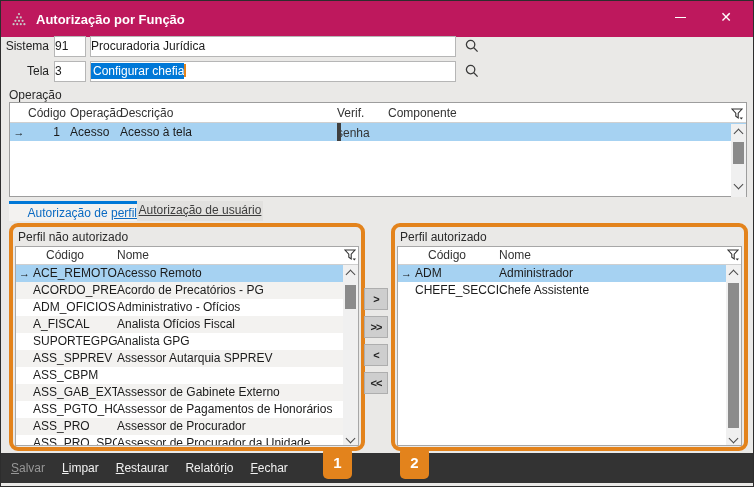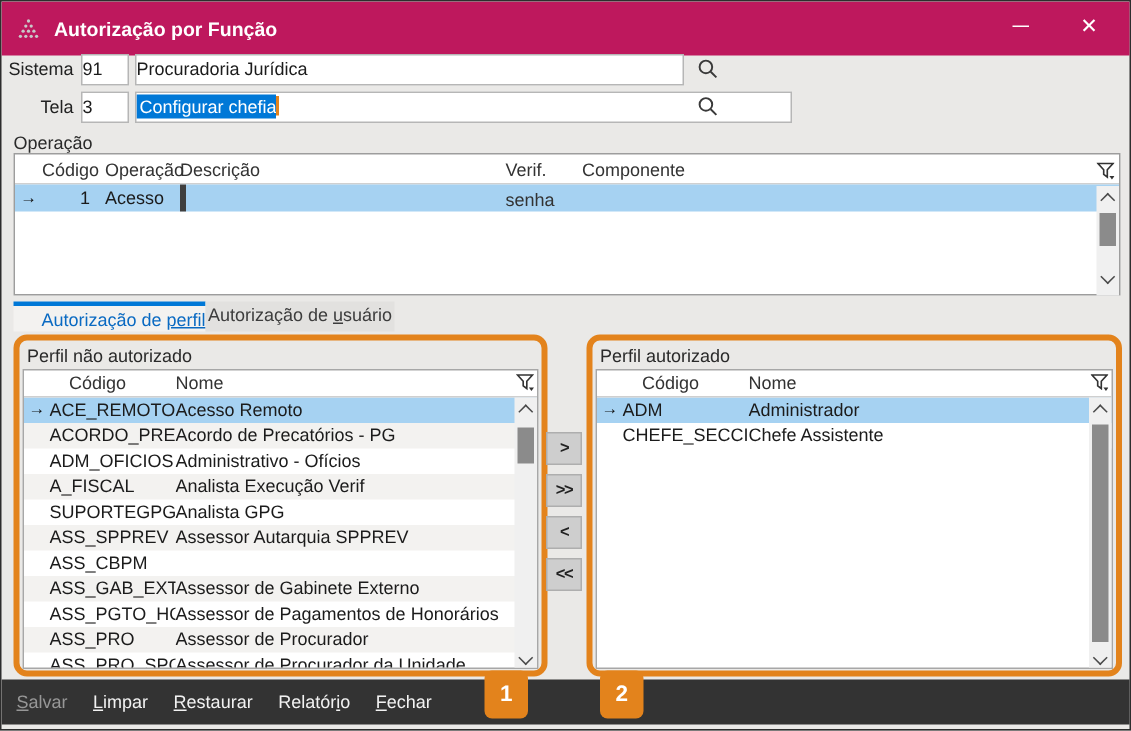--- a/index.html
+++ b/index.html
@@ -44,21 +44,21 @@
   .chev { position:absolute; left:4px; width:7px; height:7px; border-left:1.5px solid #4a4a4a;
           border-top:1.5px solid #4a4a4a; }
   .chev.up { transform:rotate(45deg); }
   .chev.down { transform:rotate(225deg); }
   .thumb { position:absolute; left:2px; width:11px; background:#8b8b8b; }
 
   
   .tab { position:absolute; top:200px; height:20px; line-height:18px; text-align:center;
          cursor:pointer; }
   .tab.active { background:#f3f2f0; border-top:3px solid #0078d7; color:#0a6ac2;text-align:right; }
-  .tab.inactive { background:#e2e1df; color:#3d3d3d; }
+  .tab.inactive { background:#e2e1df; color:#3d3d3d;text-decoration:underline; }
 
   
   .ann-rect { position:absolute; border:4px solid #e3831c; border-radius:9px; }
   .panel-title { position:absolute; color:#2a2a2a; }
   .listbox { position:absolute; background:#fff; border:1px solid #a7a7a7; overflow:hidden; }
   .lhead { position:relative; display:grid; grid-template-columns:17px 84px 1fr; height:18px;
            line-height:17px; border-bottom:1px solid #cfcfcf; color:#333; padding-right:18px; }
   .lrow { display:grid; grid-template-columns:17px 84px 1fr; height:17px; line-height:17px;
           padding-right:17px; cursor:default; }
   .lrow:nth-child(even) { background:#f3f2f0; }
@@ -118,21 +118,21 @@
   <div class="fbox" style="left:89px; top:35px; width:366px;">Procuradoria Jurídica</div>
   <div class="search-btn" style="left:460px; top:34px;">
     <svg width="16" height="16" viewBox="0 0 16 16">
         <circle cx="6.6" cy="6.6" r="4.2" fill="none" stroke="#3a3a3a" stroke-width="1.3"></circle>
         <line x1="9.8" y1="9.8" x2="13.6" y2="13.6" stroke="#3a3a3a" stroke-width="1.3"></line>
       </svg>
   </div>
 
   <div class="flabel" style="left:2px; top:63px;">Tela</div>
   <div class="fbox" style="left:53px; top:60px; width:32px;">3</div>
-  <div class="fbox" style="left:89px; top:60px; width:438px;"><span class="sel-text">Configurar chefia</span><span class="caret"></span></div>
+  <div class="fbox" style="left:89px; top:60px; width:366px;"><span class="sel-text">Configurar chefia</span><span class="caret"></span></div>
   <div class="search-btn" style="left:460px; top:59px;">
     <svg width="16" height="16" viewBox="0 0 16 16">
         <circle cx="6.6" cy="6.6" r="4.2" fill="none" stroke="#3a3a3a" stroke-width="1.3"></circle>
         <line x1="9.8" y1="9.8" x2="13.6" y2="13.6" stroke="#3a3a3a" stroke-width="1.3"></line>
       </svg>
   </div>
 
   <div class="group-label" style="left:8px; top:87px;">Operação</div>
   <div class="gridbox" style="left:8px; top:101px; width:738px; height:95px;">
     <div class="ghead">
@@ -146,20 +146,21 @@
         <svg width="12" height="12" viewBox="0 0 12 12">
             <polygon points="1,1 11,1 7.2,5.2 7.2,10 4.8,8.2 4.8,5.2" fill="none" stroke="#333" stroke-width="1.1"></polygon>
             <polygon points="8.6,9.4 12,9.4 10.3,11.6" fill="#333"></polygon>
           </svg>
       </span>
     </div>
     <div class="grow sel">
       <span class="ind">→</span>
       <span class="cell-num">1</span>
       <span>Acesso</span>
+      <span>Acesso à tela</span>
       <span><span class="checkbox"></span></span>
       <span></span>
     </div>
     <div class="sbar" style="right:0; top:21px; height:73px;">
       <span class="chev up" style="top:6px;"></span>
       <span class="thumb" style="top:18px; height:22px;"></span>
       <span class="chev down" style="top:57px;"></span>
     </div>
   </div>
 
@@ -202,21 +203,21 @@
           <span>Acordo de Precatórios - PG</span>
         </div>
       <div class="lrow">
           <span class="ind"></span>
           <span>ADM_OFICIOS</span>
           <span>Administrativo - Ofícios</span>
         </div>
       <div class="lrow">
           <span class="ind"></span>
           <span>A_FISCAL</span>
-          <span>Analista Execução Verif</span>
+          <span>Analista Ofícios Fiscal</span>
         </div>
       <div class="lrow">
           <span class="ind"></span>
           <span>SUPORTEGPG</span>
           <span>Analista GPG</span>
         </div>
       <div class="lrow">
           <span class="ind"></span>
           <span>ASS_SPPREV</span>
           <span>Assessor Autarquia SPPREV</span>

